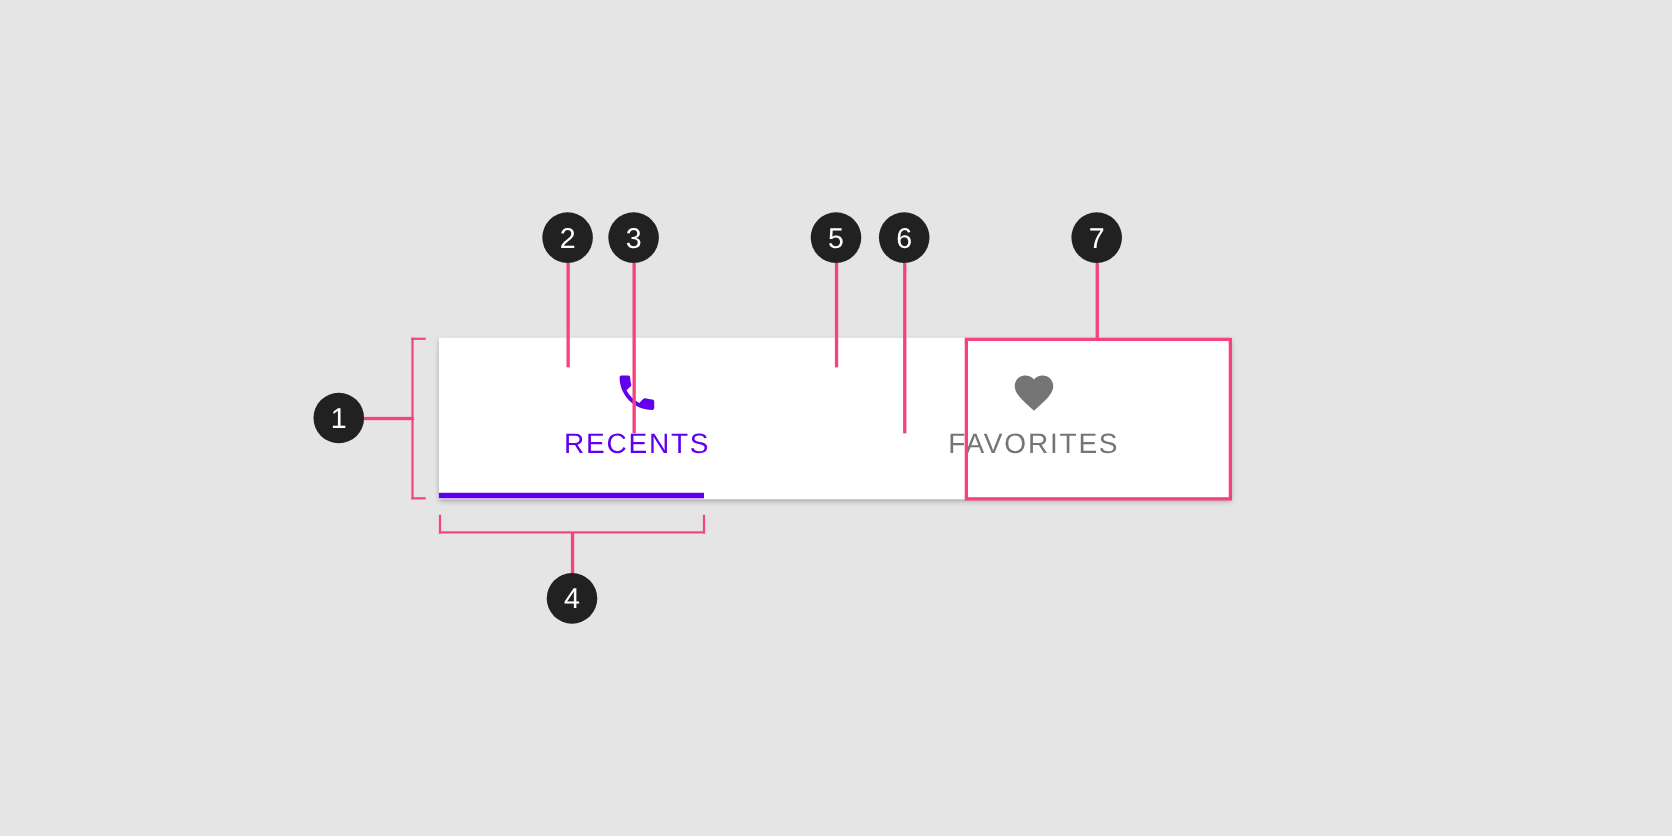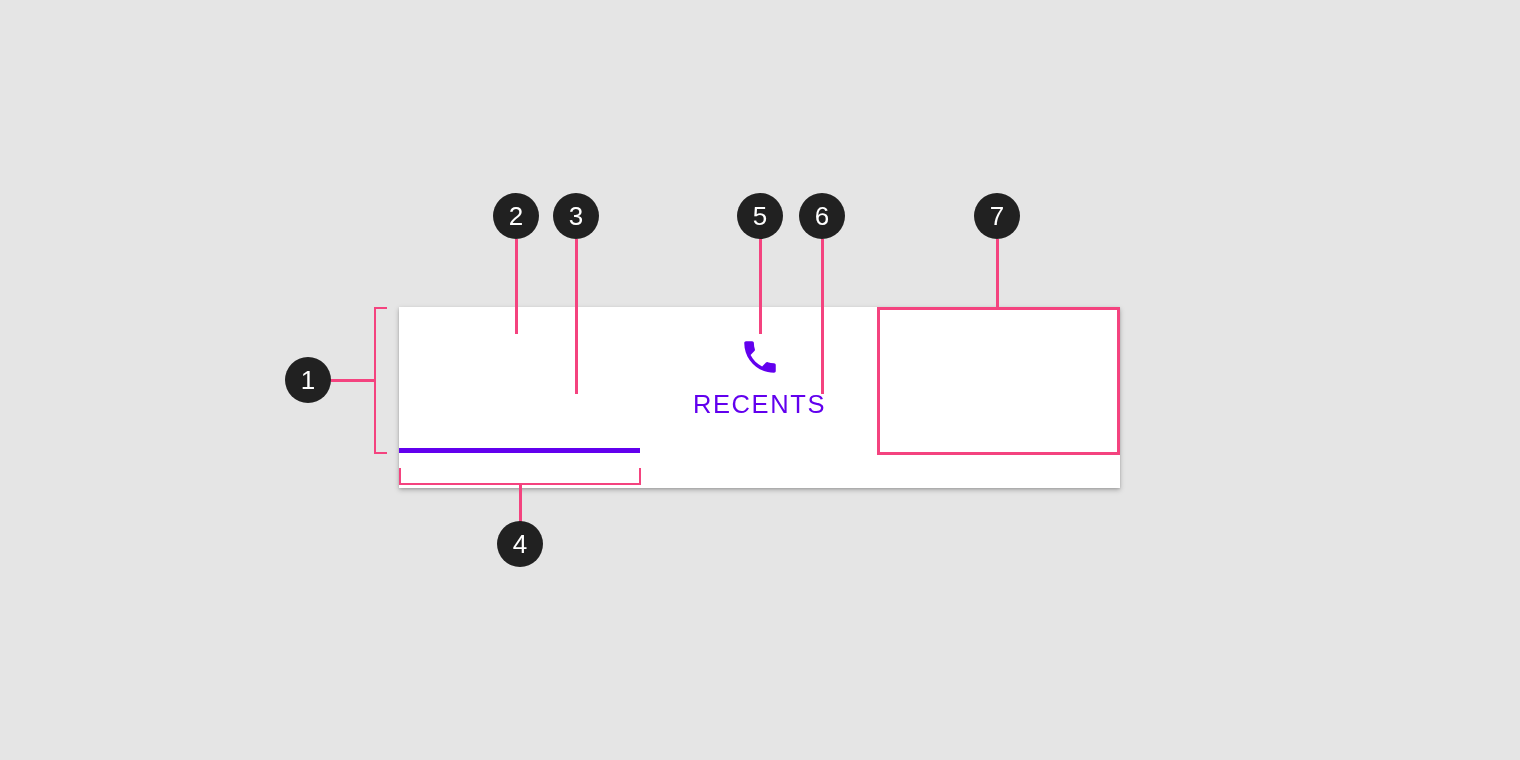--- a/index.html
+++ b/index.html
@@ -21,21 +21,21 @@
     width: 1520px;
     height: 760px;
   }
 
   
   .tabbar {
     position: absolute;
     left: 399px;
     top: 307px;
     width: 721px;
-    height: 181px;
+    height: 147px;
     background: #ffffff;
     box-shadow: 0 2px 5px rgba(0,0,0,0.26), 0 1px 2px rgba(0,0,0,0.10);
     display: flex;
     flex-direction: row;
     align-items: stretch;
   }
   .tab {
     position: relative;
     flex: 1 1 0;
     display: flex;
@@ -138,20 +138,28 @@
 
     <div class="tab active">
       <span class="tab-icon">
         <svg viewBox="0 0 24 24" width="42" height="42" aria-hidden="true">
           <path fill="#6200ee" d="M6.62 10.79c1.44 2.83 3.76 5.14 6.59 6.59l2.2-2.2c.27-.27.67-.36 1.02-.24 1.12.37 2.33.57 3.57.57.55 0 1 .45 1 1V20c0 .55-.45 1-1 1-9.39 0-17-7.61-17-17 0-.55.45-1 1-1h3.5c.55 0 1 .45 1 1 0 1.25.2 2.45.57 3.57.11.35.03.74-.25 1.02l-2.2 2.2z"></path>
         </svg>
       </span>
       <span class="tab-label">RECENTS</span>
     </div>
 
+    <div class="tab inactive">
+      <span class="tab-icon">
+        <svg viewBox="0 0 24 24" width="42" height="42" aria-hidden="true">
+          <path fill="#757575" d="M12 21.35l-1.45-1.32C5.4 15.36 2 12.28 2 8.5 2 5.42 4.42 3 7.5 3c1.74 0 3.41.81 4.5 2.09C13.09 3.81 14.76 3 16.5 3 19.58 3 22 5.42 22 8.5c0 3.78-3.4 6.86-8.55 11.54L12 21.35z"></path>
+        </svg>
+      </span>
+      <span class="tab-label">FAVORITES</span>
+    </div>
 
 
   </div>
 
   <div class="indicator"></div>
 
   <div class="anno">
 
     <div class="bracket-left" style="left:374px; top:307px; width:13px; height:147px;"></div>
     <div class="lead-h" style="left:331px; top:379px; width:45px;"></div>

